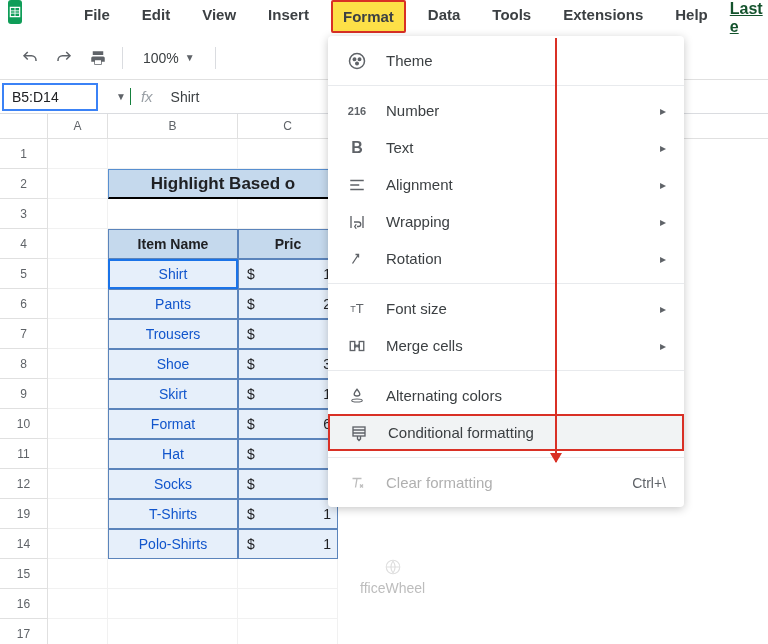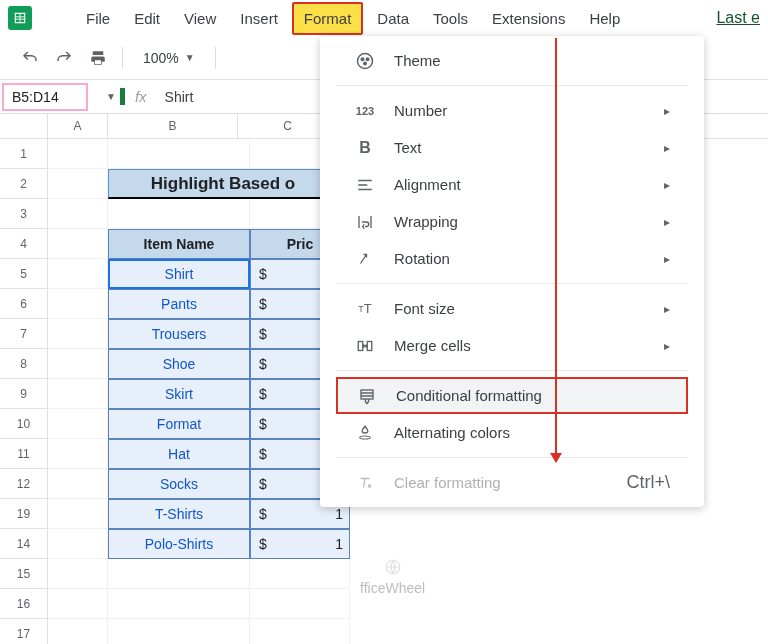--- a/index.html
+++ b/index.html
@@ -1,70 +1,70 @@
 <!DOCTYPE html>
 <html><head>
 <meta charset="utf-8">
 <style>
   * { box-sizing: border-box; margin: 0; padding: 0; font-family: Arial, sans-serif; }
   body { background: #fff; color: #202124; overflow: hidden; width: 768px; height: 644px; position: relative; }
 
   
-  .menubar { display: flex; align-items: center; height: 36px; padding: 0 8px; gap: 4px; }
+  .menubar { display: flex; align-items: flex-start; height: 36px; padding: 0 8px; gap: 12px; font-weight: bold; }
   .app-icon { width: 24px; height: 24px; background: #0f9d58; border-radius: 3px; display: flex; align-items: center; justify-content: center; margin-right: 40px; }
   .app-icon svg { width: 14px; height: 14px; }
   .menu-item { padding: 6px 10px; font-size: 15px; color: #3c4043; cursor: pointer; border-radius: 2px; }
   .menu-item.active { background: #fde047; }
   .format-highlight { border: 2px solid #d93025; }
   .last-edit { margin-left: auto; font-size: 16px; color: #14532d; text-decoration: underline; }
 
   
   .toolbar { display: flex; align-items: center; height: 44px; padding: 0 20px; gap: 14px; border-bottom: 1px solid #e0e0e0; }
   .tb-icon { width: 20px; height: 20px; display: flex; align-items: center; justify-content: center; color: #5f6368; cursor: pointer; }
   .tb-sep { width: 1px; height: 22px; background: #dadce0; }
   .zoom { display: flex; align-items: center; gap: 6px; font-size: 14px; color: #3c4043; cursor: pointer; padding: 4px 6px; }
 
   
   .formulabar { display: flex; align-items: center; height: 34px; border-bottom: 1px solid #dadce0; }
-  .cellref { width: 86px; padding: 4px 8px; font-size: 14px; border: 2px solid #f9a8d4; margin: 2px 0 2px 2px; display: flex; align-items: center; justify-content: space-between; }
+  .cellref { width: 96px; padding: 4px 8px; font-size: 14px; border: 2px solid #3b82f6; margin: 2px 0 2px 2px; display: flex; align-items: center; justify-content: space-between; }
   .cellref-dd { color: #5f6368; margin-left: 18px; }
-  .fx { font-style: italic; color: #9aa0a6; font-size: 15px; padding: 0 18px 0 10px; border-left: 5px solid #15803d; margin-left: 4px; }
+  .fx { font-style: italic; color: #9aa0a6; font-size: 15px; padding: 0 18px 0 10px; border-left: 1px solid #15803d; margin-left: 4px; }
   .formula-val { font-size: 14px; color: #3c4043; }
 
   
   .grid { position: relative; }
   .colheads { display: flex; background: #fff; border-bottom: 1px solid #e0e0e0; }
   .corner { width: 48px; height: 24px; border-right: 1px solid #e0e0e0; }
   .colhead { height: 24px; display: flex; align-items: center; justify-content: center; font-size: 12px; color: #5f6368; border-right: 1px solid #e0e0e0; }
   .ch-A { width: 60px; } .ch-B { width: 130px; } .ch-C { width: 100px; }
 
   .row { display: flex; }
   .rowhead { width: 48px; height: 30px; display: flex; align-items: center; justify-content: center; font-size: 12px; color: #5f6368; border-right: 1px solid #e0e0e0; border-bottom: 1px solid #e0e0e0; }
   .cell { height: 30px; border-right: 1px solid #f1f1f1; border-bottom: 1px solid #f1f1f1; display: flex; align-items: center; padding: 0 6px; font-size: 14px; }
-  .c-A { width: 60px; } .c-B { width: 142px; } .c-C { width: 100px; }
+  .c-A { width: 60px; } .c-B { width: 130px; } .c-C { width: 100px; }
 
   
   .title-cell { background: #c5d9ed; font-weight: bold; font-size: 17px; justify-content: center; border: 1px solid #588fd0; border-bottom: 2px solid #000; }
   
   .thead { background: #c5d9ed; font-weight: bold; justify-content: center; border: 1px solid #5b84bb; }
   
   .td-name { background: #e6effa; justify-content: center; border: 1px solid #5b84bb; color: #1155cc; }
   .td-price { background: #e6effa; border: 1px solid #5b84bb; position: relative; }
   .td-price .cur { position: absolute; left: 8px; }
   .td-price .val { margin-left: auto; }
 
   
   .sel-start { outline: 2px solid #1a73e8; outline-offset: -2px; }
 
   
-  .dropdown { position: absolute; top: 36px; left: 320px; width: 384px; background: #fff; box-shadow: 0 2px 10px rgba(0,0,0,.22); border-radius: 4px; z-index: 100; padding: 6px 16px; }
+  .dropdown { position: absolute; top: 36px; left: 328px; width: 356px; background: #fff; box-shadow: 0 2px 10px rgba(0,0,0,.22); border-radius: 4px; z-index: 100; padding: 6px 0; }
   .dd-item { display: flex; align-items: center; height: 37px; padding: 0 18px; font-size: 15px; color: #3c4043; cursor: pointer; position: relative; }
   .dd-item .icon { width: 22px; height: 22px; margin-right: 18px; display: flex; align-items: center; justify-content: center; color: #5f6368; }
   .dd-item .arrow { margin-left: auto; color: #5f6368; font-size: 12px; }
-  .dd-item .shortcut { margin-left: auto; color: #5f6368; font-size: 18px; }
+  .dd-item .shortcut { margin-left: auto; color: #5f6368; font-size: 14px; }
   .dd-sep { height: 1px; background: #e8eaed; margin: 6px 0; }
   .dd-highlight { border: 2px solid #d93025; background: #f1f3f4; }
   .dd-disabled { color: #b0b0b0; }
   .dd-disabled .icon { color: #c0c0c0; }
 
   
   .red-arrow { position: absolute; left: 555px; top: 38px; width: 2px; height: 424px; background: #d93025; z-index: 200; }
   .red-arrow::after { content: ''; position: absolute; bottom: -1px; left: -5px; border-left: 6px solid transparent; border-right: 6px solid transparent; border-top: 10px solid #d93025; }
 
   
@@ -282,21 +282,21 @@
           <circle cx="12" cy="12" r="9"></circle>
           <circle cx="9" cy="10" r="1.5" fill="#5f6368"></circle>
           <circle cx="15" cy="10" r="1.5" fill="#5f6368"></circle>
           <circle cx="12" cy="15" r="1.5" fill="#5f6368"></circle>
         </svg>
       </span>
     <span>Theme</span>
   </div>
   <div class="dd-sep"></div>
   <div class="dd-item">
-    <span class="icon" style="font-size:11px;font-weight:bold">123</span>
+    <span class="icon" style="font-size:11px;font-weight:bold">216</span>
     <span>Number</span>
     <span class="arrow">▸</span>
   </div>
   <div class="dd-item">
     <span class="icon" style="font-weight:bold;font-size:16px">B</span>
     <span>Text</span>
     <span class="arrow">▸</span>
   </div>
   <div class="dd-item">
     <span class="icon">
@@ -339,37 +339,37 @@
         <svg viewBox="0 0 24 24" width="18" height="18" fill="none" stroke="#5f6368" stroke-width="1.8">
           <rect x="3" y="6" width="6" height="12"></rect>
           <rect x="15" y="6" width="6" height="12"></rect>
           <path d="M9 12h6M13 10l2 2-2 2M11 10l-2 2 2 2"></path>
         </svg>
       </span>
     <span>Merge cells</span>
     <span class="arrow">▸</span>
   </div>
   <div class="dd-sep"></div>
+  <div class="dd-item">
+    <span class="icon">
+        <svg viewBox="0 0 24 24" width="18" height="18" fill="#5f6368">
+          <path d="M12 3c-5 6-5 9 0 9s5-3 0-9z" fill="none" stroke="#5f6368" stroke-width="1.8"></path>
+          <ellipse cx="12" cy="18" rx="7" ry="2" fill="none" stroke="#5f6368" stroke-width="1.5"></ellipse>
+        </svg>
+      </span>
+    <span>Alternating colors</span>
+  </div>
   <div class="dd-item dd-highlight">
     <span class="icon">
         <svg viewBox="0 0 24 24" width="18" height="18" fill="none" stroke="#5f6368" stroke-width="1.8">
           <rect x="4" y="4" width="16" height="12"></rect>
           <path d="M4 8h16M4 12h16M10 16v4l2 2 2-2v-4"></path>
         </svg>
       </span>
     <span>Conditional formatting</span>
-  </div>
-  <div class="dd-item">
-    <span class="icon">
-        <svg viewBox="0 0 24 24" width="18" height="18" fill="#5f6368">
-          <path d="M12 3c-5 6-5 9 0 9s5-3 0-9z" fill="none" stroke="#5f6368" stroke-width="1.8"></path>
-          <ellipse cx="12" cy="18" rx="7" ry="2" fill="none" stroke="#5f6368" stroke-width="1.5"></ellipse>
-        </svg>
-      </span>
-    <span>Alternating colors</span>
   </div>
   <div class="dd-sep"></div>
   <div class="dd-item dd-disabled">
     <span class="icon">
         <svg viewBox="0 0 24 24" width="18" height="18" fill="none" stroke="#bdbdbd" stroke-width="1.8">
           <path d="M6 6h12M12 6l-2 12M16 14l4 4M20 14l-4 4"></path>
         </svg>
       </span>
     <span>Clear formatting</span>
     <span class="shortcut">Ctrl+\</span>

